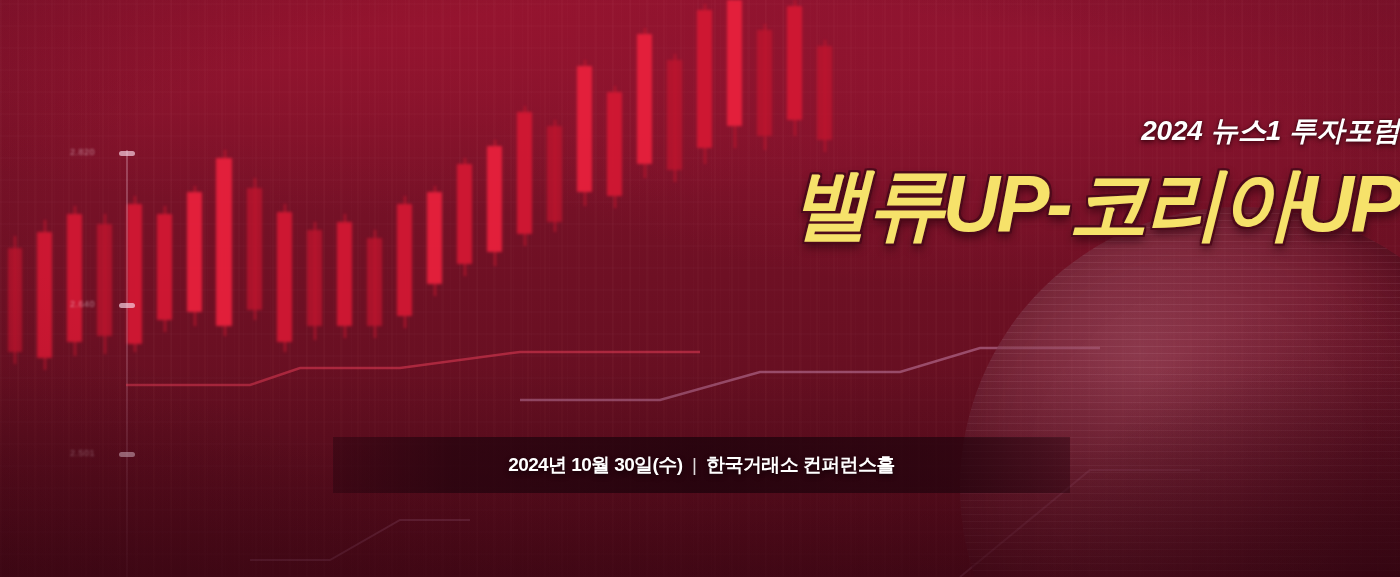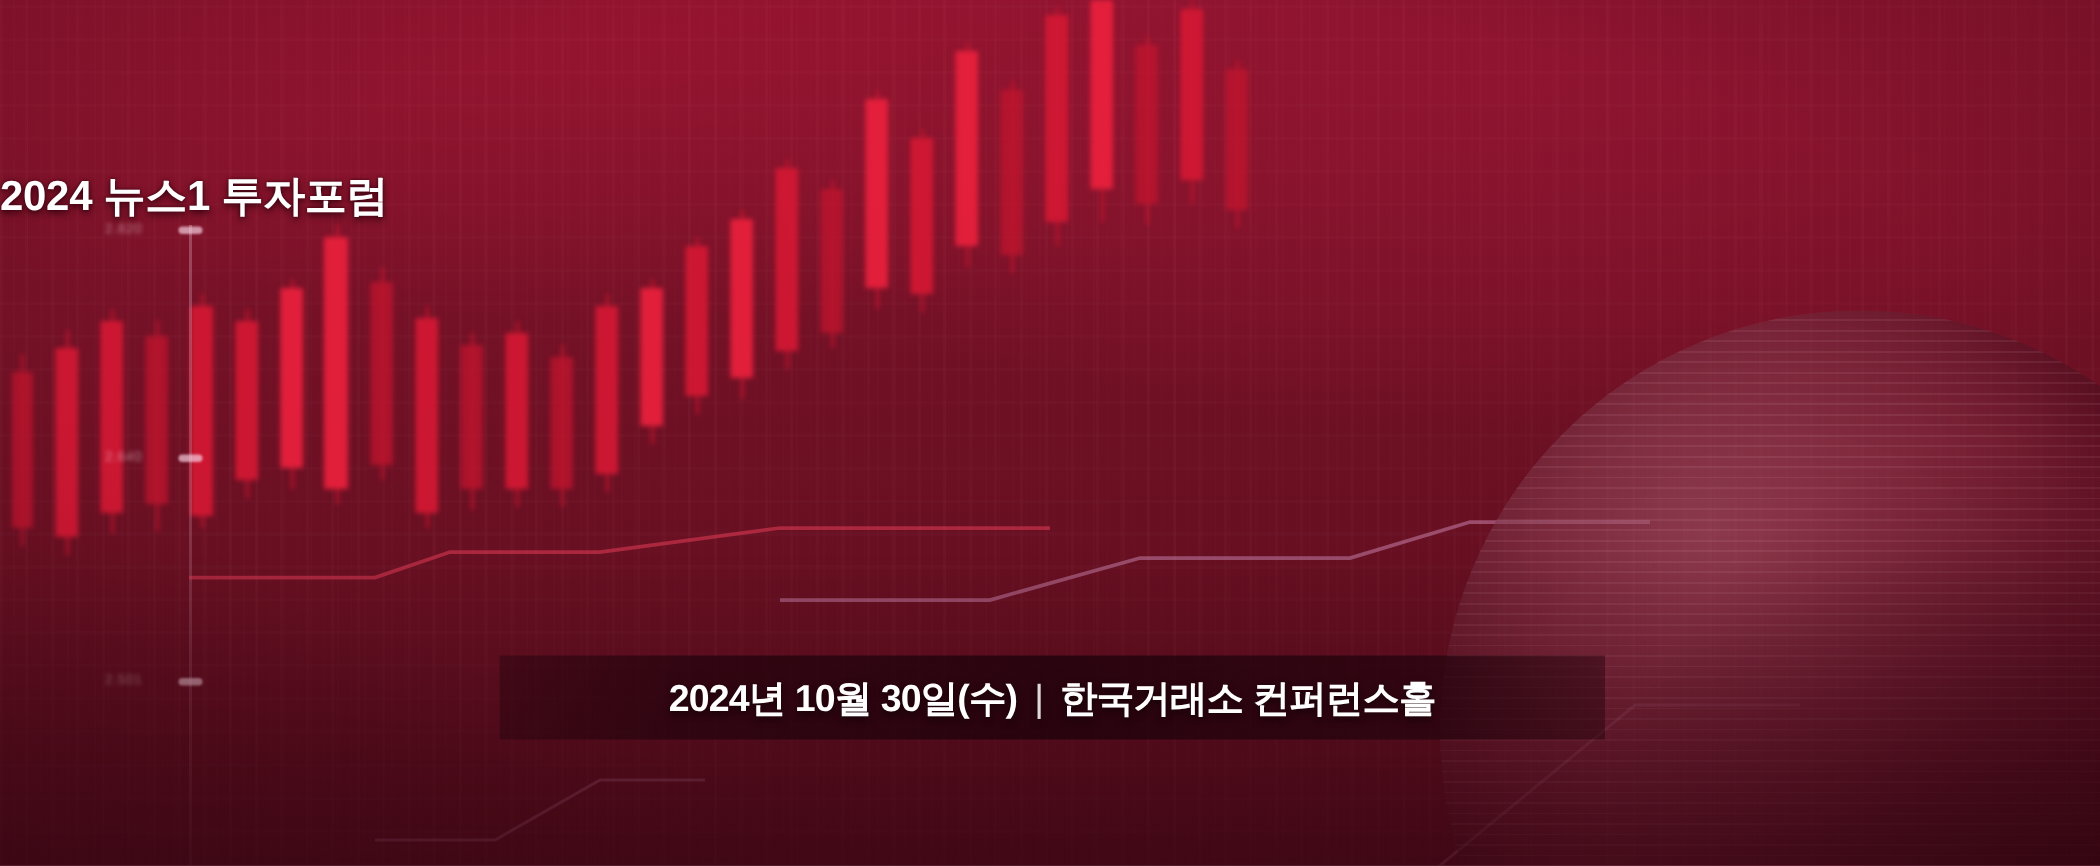--- a/index.html
+++ b/index.html
@@ -168,22 +168,23 @@
     border-radius: 50%;
     background: radial-gradient(circle at 74% 70%, rgba(40,3,14,0.55) 0%, rgba(40,3,14,0) 55%);
   }
 
   
   .content {
     position: absolute;
     inset: 0;
     display: flex;
     flex-direction: column;
-    align-items: flex-start;
+    align-items: flex-end;
     z-index: 20;
+    font-style: italic;
   }
 
   .eyebrow {
     margin-top: 112px;
     color: #ffffff;
     font-size: 28px;
     font-weight: bold;
     letter-spacing: -0.2px;
     text-shadow:
       0 2px 5px rgba(45,0,12,0.85),
@@ -230,21 +231,21 @@
       rgba(34,3,13,0.72) 16%,
       rgba(30,2,11,0.80) 50%,
       rgba(34,3,13,0.72) 84%,
       rgba(38,3,14,0.46) 100%);
     display: flex;
     align-items: center;
     justify-content: center;
   }
   .infobar-text {
     color: #ffffff;
-    font-size: 25px;
+    font-size: 19px;
     font-weight: bold;
     letter-spacing: -0.6px;
     white-space: nowrap;
     text-shadow: 0 2px 5px rgba(20,0,8,0.9);
   }
   .infobar-text .sep {
     font-weight: normal;
     opacity: .85;
     padding: 0 5px;
   }
@@ -367,20 +368,21 @@
     <div class="globe-dots"></div>
     <div class="globe-shade"></div>
   </div>
 
   <div class="bg-darkenbottom"></div>
   <div class="bg-vignette"></div>
 
   <div class="content">
     <div class="eyebrow">2024 뉴스1 투자포럼</div>
 
+    <div class="headline-1">밸류UP-코리아UP</div>
 
   </div>
 
   <div class="infobar">
     <div class="infobar-text">
       <span>2024년 10월 30일(수)</span>
       <span class="sep">|</span>
       <span class="venue">한국거래소 컨퍼런스홀</span>
     </div>
   </div>

